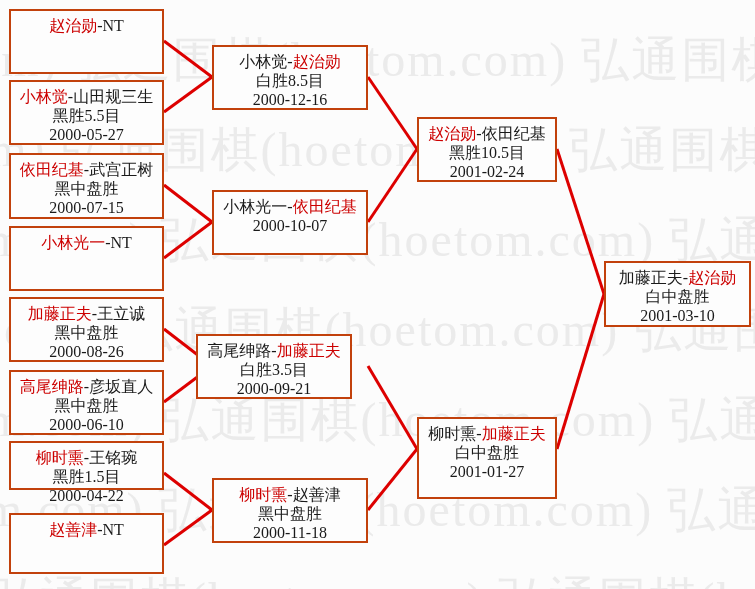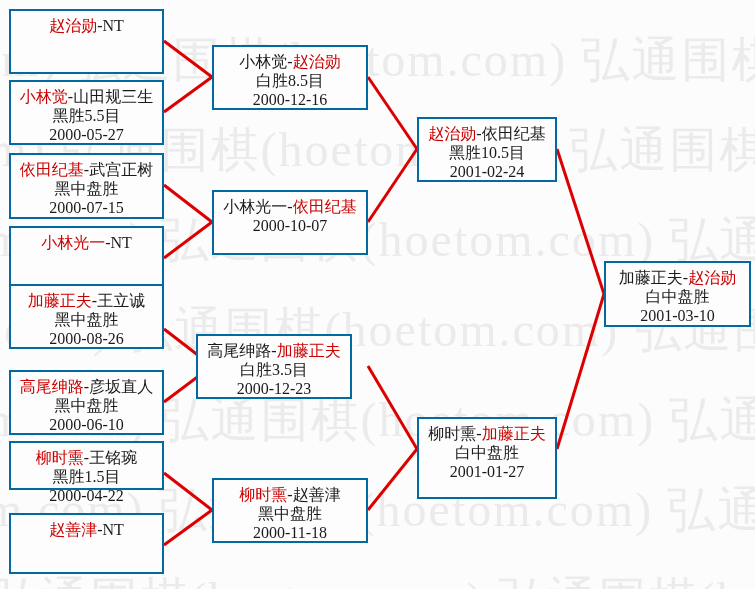--- a/index.html
+++ b/index.html
@@ -23,21 +23,21 @@
   }
   
   #lines{
     position:absolute;left:0;top:0;z-index:1;
   }
   
   .box{
     position:absolute;
     box-sizing:border-box;
     background:#fdfdfd;
-    border:2px solid #0369a1;
+    border:2px solid #c2410c;
     z-index:2;
     text-align:center;
     font-size:16px;
     color:#1a1a1a;
     padding-top:5px;
   }
   .box .line{height:19px;line-height:19px;}
   .red{color:var(--winner,#cc0000);}
 </style>
 </head>
@@ -83,21 +83,21 @@
   <div class="box" style="left:9px;top:153px;width:155px;height:66px">
     <div class="line"><span></span><span class="red">依田纪基</span><span>-武宫正树</span></div>
     <div class="line">黑中盘胜</div>
     <div class="line">2000-07-15</div>
   </div>
   <div class="box" style="left:9px;top:226px;width:155px;height:65px">
     <div class="line"><span></span><span class="red">小林光一</span><span>-NT</span></div>
     <div class="line"></div>
     <div class="line"></div>
   </div>
-  <div class="box" style="left:9px;top:284px;width:155px;height:65px">
+  <div class="box" style="left:9px;top:297px;width:155px;height:65px">
     <div class="line"><span></span><span class="red">加藤正夫</span><span>-王立诚</span></div>
     <div class="line">黑中盘胜</div>
     <div class="line">2000-08-26</div>
   </div>
   <div class="box" style="left:9px;top:370px;width:155px;height:65px">
     <div class="line"><span></span><span class="red">高尾绅路</span><span>-彦坂直人</span></div>
     <div class="line">黑中盘胜</div>
     <div class="line">2000-06-10</div>
   </div>
   <div class="box" style="left:9px;top:441px;width:155px;height:49px">
@@ -116,21 +116,21 @@
     <div class="line">白胜8.5目</div>
     <div class="line">2000-12-16</div>
   </div>
   <div class="box" style="left:212px;top:190px;width:156px;height:65px">
     <div class="line"><span>小林光一-</span><span class="red">依田纪基</span><span></span></div>
     <div class="line">2000-10-07</div>
   </div>
   <div class="box" style="left:196px;top:334px;width:156px;height:65px">
     <div class="line"><span>高尾绅路-</span><span class="red">加藤正夫</span><span></span></div>
     <div class="line">白胜3.5目</div>
-    <div class="line">2000-12-23</div>
+    <div class="line">2000-09-21</div>
   </div>
   <div class="box" style="left:212px;top:478px;width:156px;height:65px">
     <div class="line"><span></span><span class="red">柳时熏</span><span>-赵善津</span></div>
     <div class="line">黑中盘胜</div>
     <div class="line">2000-11-18</div>
   </div>
 
   <div class="box" style="left:417px;top:117px;width:140px;height:65px">
     <div class="line"><span></span><span class="red">赵治勋</span><span>-依田纪基</span></div>
     <div class="line">黑胜10.5目</div>

